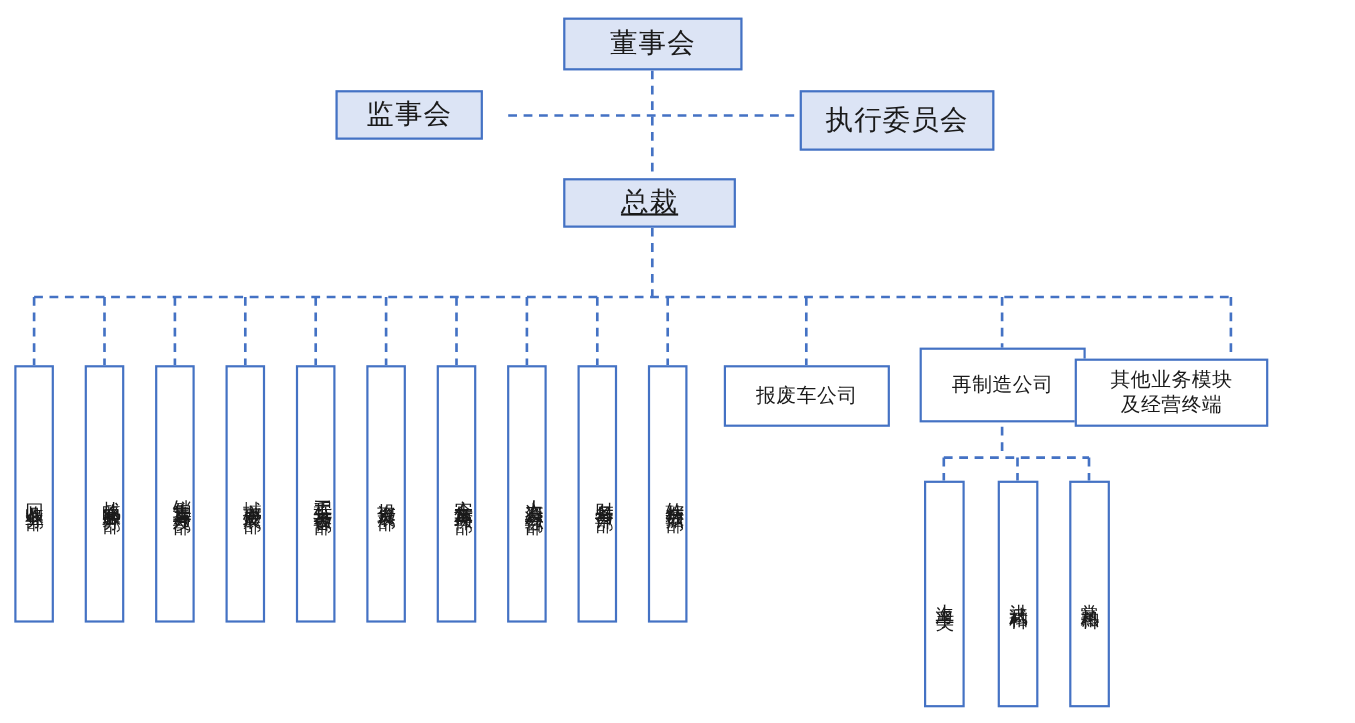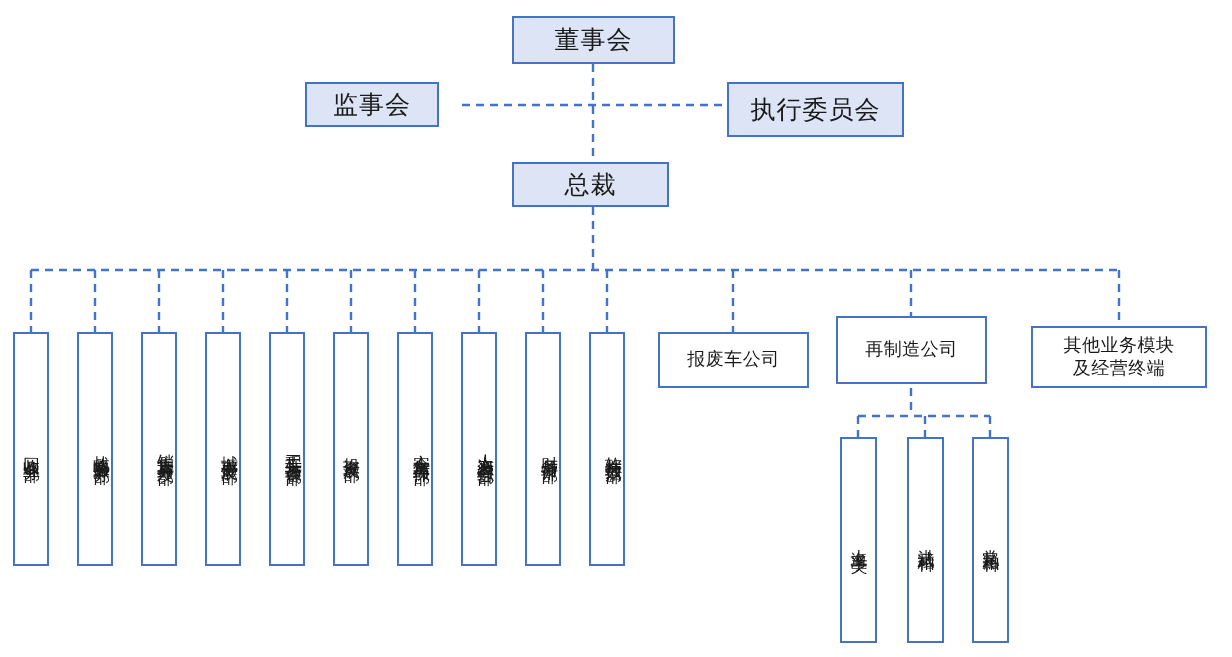--- a/index.html
+++ b/index.html
@@ -118,21 +118,21 @@
   </div>
 
   <div class="node filled top-level" id="node-supervisory" style="left: 305px; top: 82px; width: 134px; height: 45px;">
     <span class="node-label">监事会</span>
   </div>
 
   <div class="node filled top-level" id="node-executive" style="left: 727px; top: 82px; width: 177px; height: 55px;">
     <span class="node-label">执行委员会</span>
   </div>
 
-  <div class="node filled top-level" id="node-president" style="left: 512px; top: 162px; width: 157px; height: 45px;">
+  <div class="node filled top-level" id="node-president" style="left: 512px; top: 162px; width: 157px; height: 45px; text-decoration: underline;">
     <span class="node-label">总裁</span>
   </div>
 
   <div id="generated-nodes">
       <div class="node vertical center-text" style="left: 13px; top: 332px; width: 36px; height: 234px;">
         <span class="node-label">回收业务部</span>
       </div>
       <div class="node vertical" style="left: 77px; top: 332px; width: 36px; height: 234px;">
         <span class="node-label">战略客户服务部</span>
       </div>
@@ -159,21 +159,21 @@
       </div>
       <div class="node vertical" style="left: 589px; top: 332px; width: 36px; height: 234px;">
         <span class="node-label">软件与数据部</span>
       </div>
       <div class="node company" style="left: 658px; top: 332px; width: 151px; height: 56px;">
         <span class="node-label">报废车公司</span>
       </div>
       <div class="node company" style="left: 836px; top: 316px; width: 151px; height: 68px;">
         <span class="node-label">再制造公司</span>
       </div>
-      <div class="node company-multi" style="left: 1031px; top: 326px; width: 176px; height: 62px;">
+      <div class="node company-multi" style="left: 977px; top: 326px; width: 176px; height: 62px;">
         <span class="node-label">其他业务模块
 及经营终端</span>
       </div>
       <div class="node vertical center-text" style="left: 840px; top: 437px; width: 37px; height: 206px;">
         <span class="node-label">上海孚美</span>
       </div>
       <div class="node vertical center-text" style="left: 907px; top: 437px; width: 37px; height: 206px;">
         <span class="node-label">洪武柏科</span>
       </div>
       <div class="node vertical center-text" style="left: 972px; top: 437px; width: 37px; height: 206px;">

